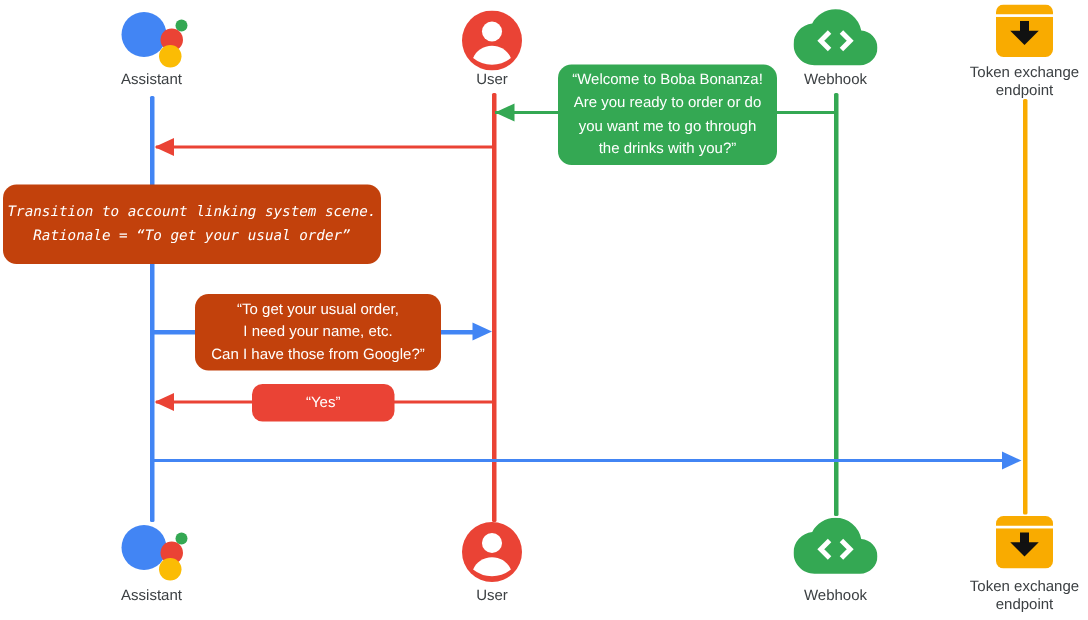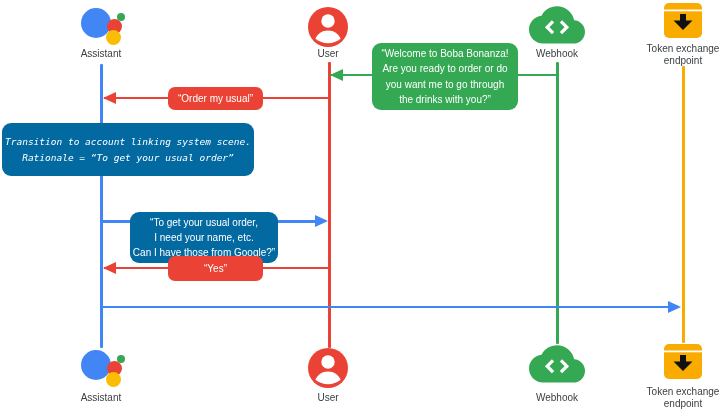--- a/index.html
+++ b/index.html
@@ -13,21 +13,21 @@
   .hline{position:absolute;height:2.4px;}
   .hl-blue{background:#4285F4;} .hl-red{background:#EA4335;} .hl-green{background:#34A853;}
   .arr{position:absolute;width:0;height:0;border-top:6.5px solid transparent;border-bottom:6.5px solid transparent;}
   .arr-l-red{border-right:13px solid #EA4335;}
   .arr-l-green{border-right:13px solid #34A853;}
   .arr-r-blue{border-left:13px solid #4285F4;}
   .bubble{position:absolute;color:#fff;text-align:center;white-space:pre;
           display:flex;align-items:center;justify-content:center;}
   .bub-green{background:#34A853;border-radius:9px;}
   .bub-red{background:#EA4335;border-radius:7px;}
-  .bub-blue{background:#0369a1;border-radius:9px;}
+  .bub-blue{background:#c2410c;border-radius:9px;}
   .sans{font-size:10px;line-height:15.3px;}
   .mono{font-family:"DejaVu Sans Mono",monospace;font-style:italic;font-size:9.5px;line-height:15.5px;}
   .actor-label{position:absolute;width:80px;text-align:center;white-space:pre;
                font-size:10px;line-height:11.5px;color:#3C4043;}
 </style>
 </head>
 <body>
 
 <div class="stage">
 
@@ -50,26 +50,25 @@
   <div class="arr arr-l-red" style="left:103px;top:261.5px;"></div>
 
   <div class="hline hl-blue" style="left:102px;top:305.8px;width:570px;"></div>
   <div class="arr arr-r-blue" style="left:668px;top:300.5px;"></div>
 
   <div class="bubble bub-green sans" style="left:372px;top:43px;width:146px;height:67px;">“Welcome to Boba Bonanza!
 Are you ready to order or do
 you want me to go through
 the drinks with you?”</div>
 
-  <div class="bubble bub-red sans" style="left:168px;top:87px;width:95px;height:23px;">“Order my usual”</div>
 
   <div class="bubble bub-blue mono" style="left:2px;top:123px;width:252px;height:53px;">Transition to account linking system scene.
 Rationale = “To get your usual order”</div>
 
-  <div class="bubble bub-blue sans" style="left:130px;top:212px;width:148px;height:51px;">“To get your usual order,
+  <div class="bubble bub-blue sans" style="left:130px;top:196px;width:164px;height:51px;">“To get your usual order,
 I need your name, etc.
 Can I have those from Google?”</div>
 
   <div class="bubble bub-red sans" style="left:168px;top:256px;width:95px;height:25px;text-align:right;">“Yes”</div>
 
 
   <div class="abs" style="left:77px;top:4px;width:48px;height:44px;">
     <div class="circle" style="left:4px;top:4px;width:30px;height:30px;background:#4285F4;"></div>
     <div class="circle" style="left:29.5px;top:14.5px;width:15px;height:15px;background:#EA4335;"></div>
     <div class="circle" style="left:28.5px;top:26px;width:15px;height:15px;background:#FBBC04;"></div>

